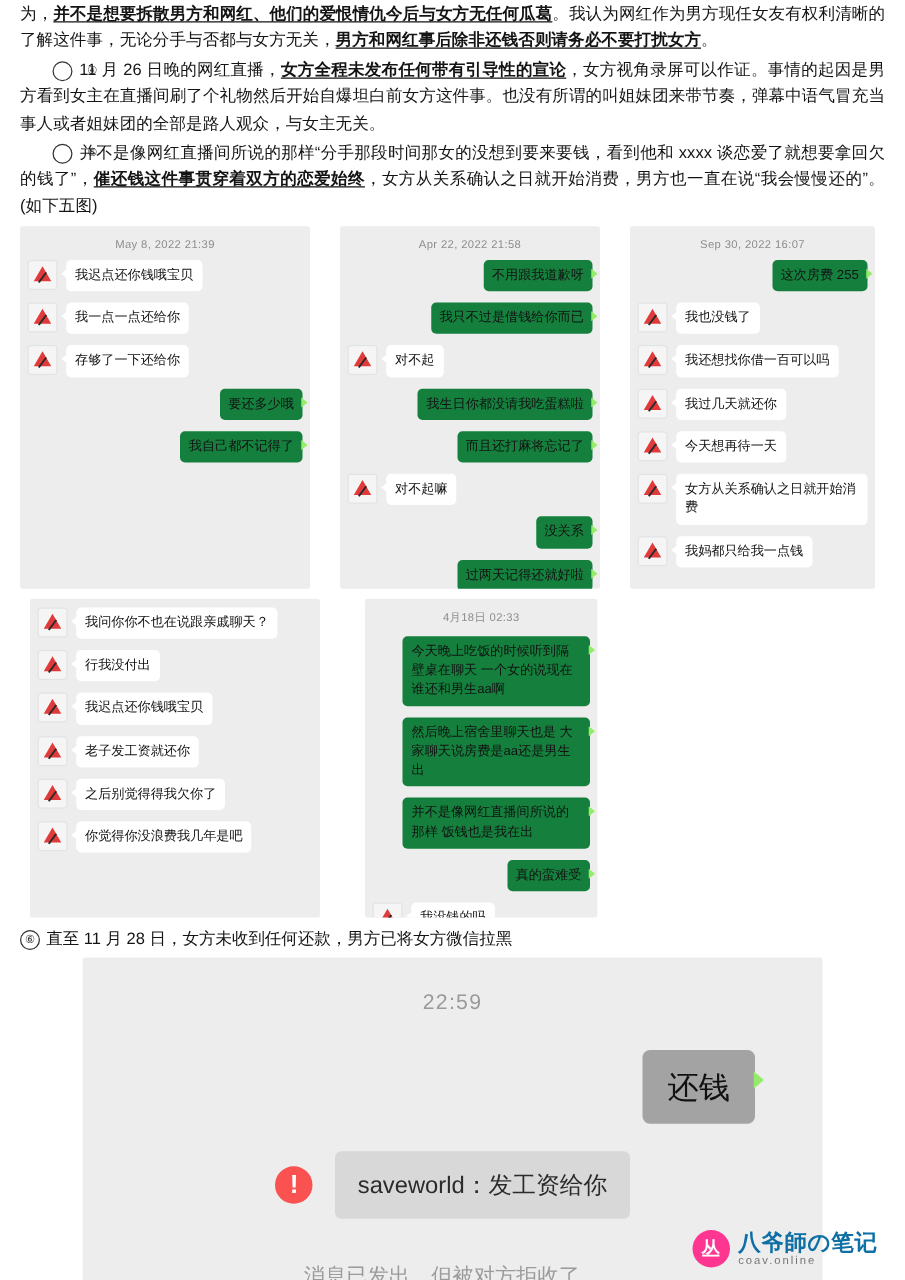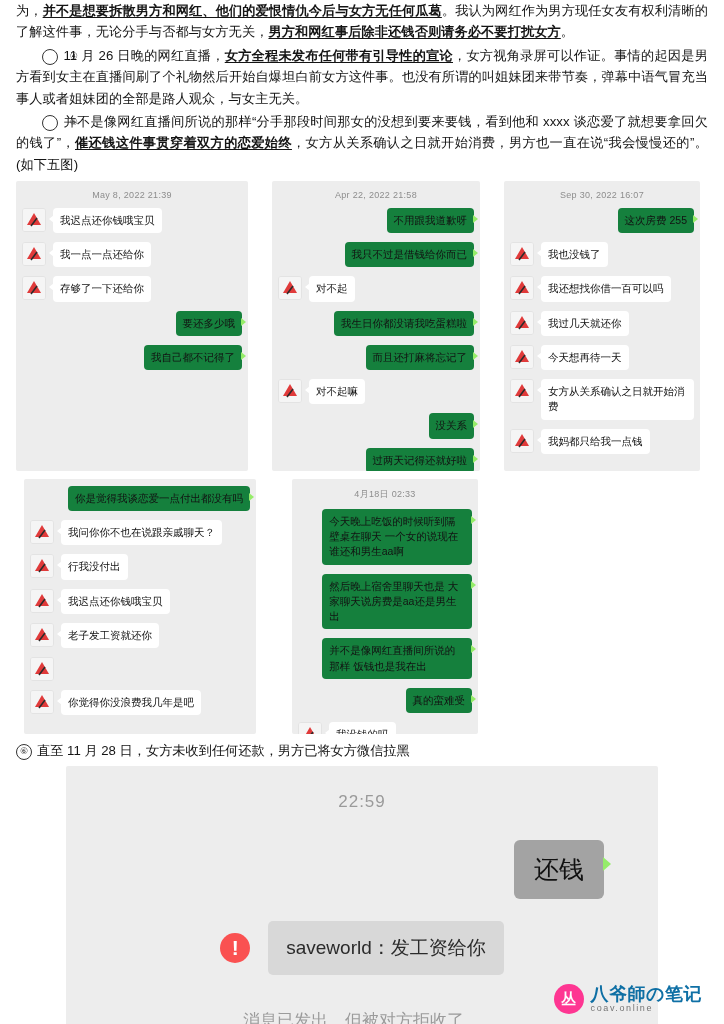--- a/index.html
+++ b/index.html
@@ -400,23 +400,20 @@
             </div>
           <div class="bubble in">我妈都只给我一点钱</div>
         </div>
 
       </div>
     </div>
 
     <div class="row" style="margin-top:8px;">
 
       <div class="shot" style="width:232px;height:255px;margin-left:8px;">
-        <div class="msg right">
-          <div class="bubble out">你是觉得我谈恋爱一点付出都没有吗</div>
-        </div>
         <div class="msg">
           <div class="avatar">
               <svg class="glyph" viewBox="0 0 22 22">
                 <rect width="22" height="22" fill="#f5f5f5"></rect>
                 <path d="M4 16 L11 4 L18 16 Z" fill="#e03a3a"></path>
                 <path d="M8 17 L14 9" stroke="#2b2b2b" stroke-width="1.6" fill="none"></path>
               </svg>
             </div>
           <div class="bubble in">我问你你不也在说跟亲戚聊天？</div>
         </div>
@@ -451,20 +448,21 @@
           <div class="bubble in">老子发工资就还你</div>
         </div>
         <div class="msg">
           <div class="avatar">
               <svg class="glyph" viewBox="0 0 22 22">
                 <rect width="22" height="22" fill="#f5f5f5"></rect>
                 <path d="M4 16 L11 4 L18 16 Z" fill="#e03a3a"></path>
                 <path d="M8 17 L14 9" stroke="#2b2b2b" stroke-width="1.6" fill="none"></path>
               </svg>
             </div>
+          <div class="bubble in">之后别觉得得我欠你了</div>
         </div>
         <div class="msg">
           <div class="avatar">
               <svg class="glyph" viewBox="0 0 22 22">
                 <rect width="22" height="22" fill="#f5f5f5"></rect>
                 <path d="M4 16 L11 4 L18 16 Z" fill="#e03a3a"></path>
                 <path d="M8 17 L14 9" stroke="#2b2b2b" stroke-width="1.6" fill="none"></path>
               </svg>
             </div>
           <div class="bubble in">你觉得你没浪费我几年是吧</div>

